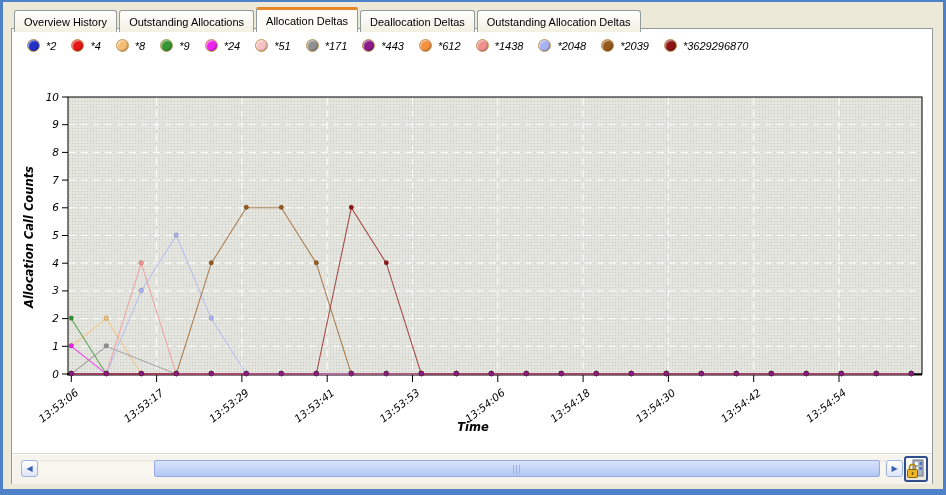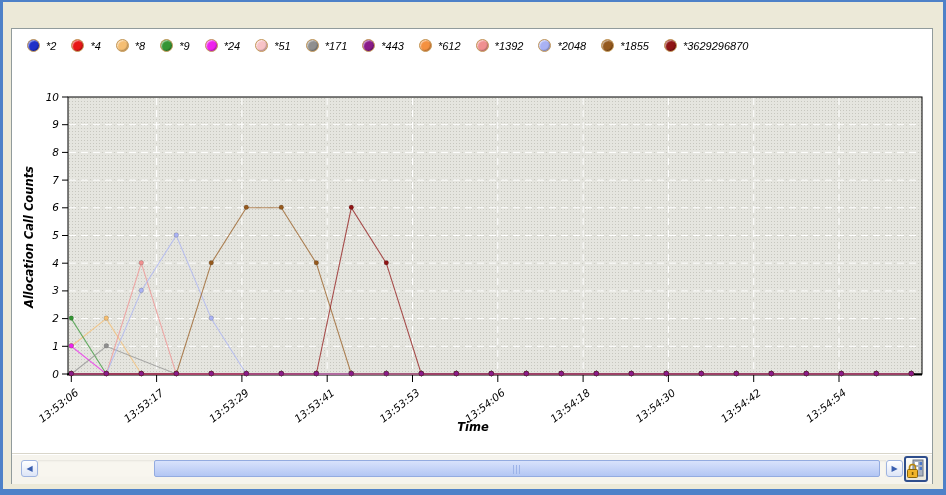--- a/index.html
+++ b/index.html
@@ -62,20 +62,27 @@
   .lock-btn{
     position:absolute;top:2px;width:24px;height:26px;box-sizing:border-box;border-radius:3px;
     border:2px solid #2F4E8C;background:linear-gradient(#fdfdfb,#e9e7db);cursor:pointer;
   }
 </style>
 </head>
 <body>
 
 <div class="window">
 
+  <div class="tabs">
+      <div class="tab">Overview History</div>
+      <div class="tab">Outstanding Allocations</div>
+      <div class="tab active">Allocation Deltas</div>
+      <div class="tab">Deallocation Deltas</div>
+      <div class="tab">Outstanding Allocation Deltas</div>
+    </div>
 
   <div class="panel"></div>
 
   <div class="legend">
       <div class="lg-item">
         <span class="lg-dot" style="background: rgb(32, 48, 200);"></span>
         <span class="lg-label">*2</span>
       </div>
       <div class="lg-item">
         <span class="lg-dot" style="background: rgb(232, 23, 23);"></span>
@@ -104,29 +111,29 @@
       <div class="lg-item">
         <span class="lg-dot" style="background: rgb(138, 27, 138);"></span>
         <span class="lg-label">*443</span>
       </div>
       <div class="lg-item">
         <span class="lg-dot" style="background: rgb(245, 145, 64);"></span>
         <span class="lg-label">*612</span>
       </div>
       <div class="lg-item">
         <span class="lg-dot" style="background: rgb(240, 144, 144);"></span>
-        <span class="lg-label">*1392</span>
+        <span class="lg-label">*1438</span>
       </div>
       <div class="lg-item">
         <span class="lg-dot" style="background: rgb(169, 178, 244);"></span>
         <span class="lg-label">*2048</span>
       </div>
       <div class="lg-item">
         <span class="lg-dot" style="background: rgb(149, 89, 29);"></span>
-        <span class="lg-label">*1855</span>
+        <span class="lg-label">*2039</span>
       </div>
       <div class="lg-item">
         <span class="lg-dot" style="background: rgb(143, 20, 20);"></span>
         <span class="lg-label">*3629296870</span>
       </div>
     </div>
 
   <div class="plot-bg"></div>
 
   <svg class="chart" width="946" height="360">

